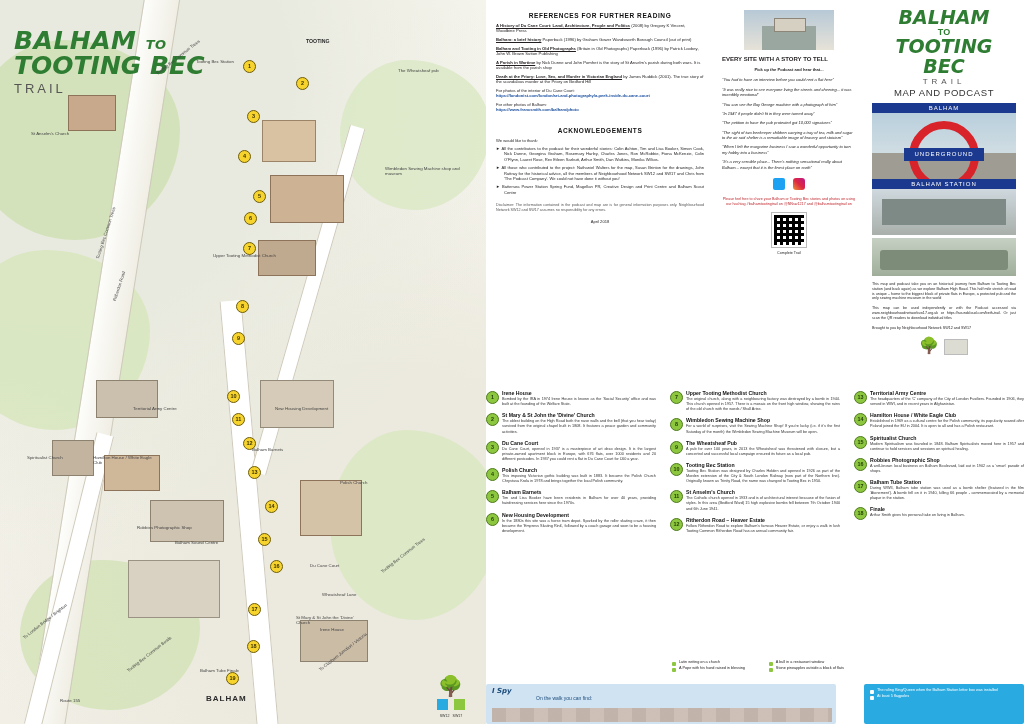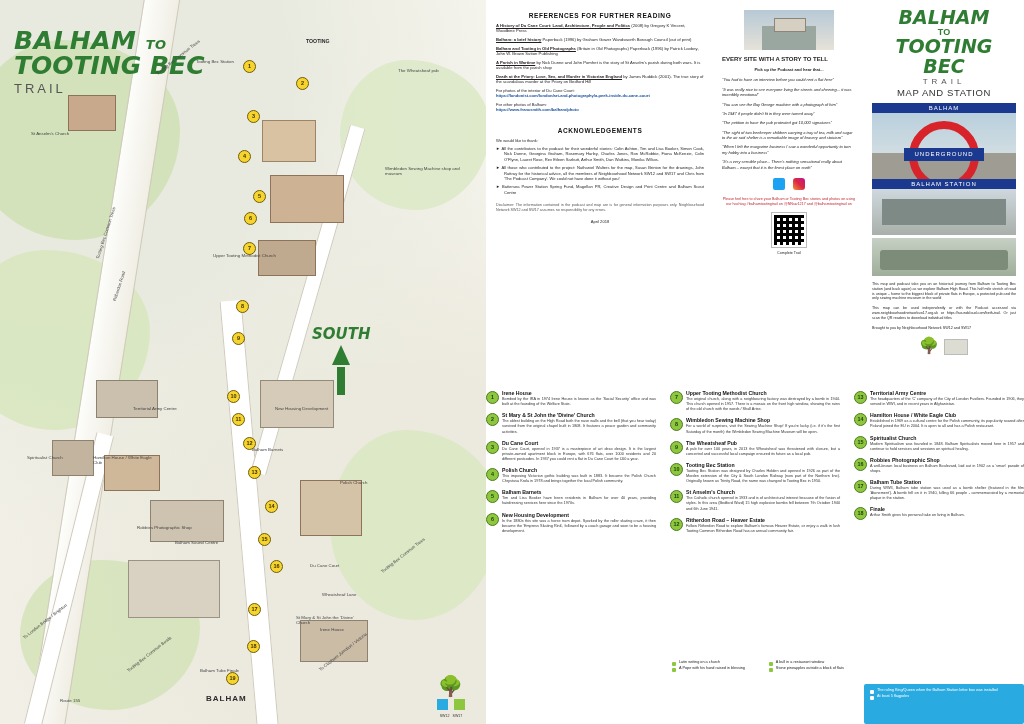--- a/index.html
+++ b/index.html
@@ -199,25 +199,20 @@
     <div class="pin" style="left:232px;top:413px;">11</div>
     <div class="pin" style="left:243px;top:437px;">12</div>
     <div class="pin" style="left:248px;top:466px;">13</div>
     <div class="pin" style="left:265px;top:500px;">14</div>
     <div class="pin" style="left:258px;top:533px;">15</div>
     <div class="pin" style="left:270px;top:560px;">16</div>
     <div class="pin" style="left:248px;top:603px;">17</div>
     <div class="pin" style="left:247px;top:640px;">18</div>
     <div class="pin" style="left:226px;top:672px;">19</div>
 
-    <div class="south">
-      <div class="txt">SOUTH</div>
-      <div class="arrow"></div>
-      <div class="bar"></div>
-    </div>
 
     <div class="nn-logo">
       <div class="tree">🌳</div>
       <div>
         <span class="sq" style="background:#29abe2;"></span>
         <span class="sq" style="background:#8dc63f;"></span>
       </div>
       <div class="lbl">
         <span>SW12</span>
         &nbsp;
@@ -289,21 +284,21 @@
       <div class="xtiny">Complete Trail</div>
     </div>
   </div>
 
   <div class="col cover" style="padding:0 8px;box-sizing:border-box;">
     <div class="cover-title">
       <div class="l1">BALHAM</div>
       <div class="to">TO</div>
       <div class="l2">TOOTING BEC</div>
       <div class="l3">TRAIL</div>
-      <div class="l4">MAP AND STATION</div>
+      <div class="l4">MAP AND PODCAST</div>
     </div>
 
     <div class="stn-band" style="margin-top:5px;">BALHAM</div>
     <div class="photo sky" style="height:66px;">
       <div style="position:absolute;left:0;bottom:0;width:100%;height:26px;background:#9f9c93;"></div>
       <div style="position:absolute;left:50%;top:8px;transform:translateX(-50%);">
         <div class="tube-roundel">
           <div class="bar">
               <span>UNDERGROUND</span>
             </div>
@@ -436,19 +431,25 @@
         <div class="it">Latin writing on a church</div>
         <div class="it">A Pope with his hand raised in blessing</div>
       </div>
       <div>
         <div class="it">A bull in a restaurant window</div>
         <div class="it">Stone pineapples outside a block of flats</div>
       </div>
     </div>
   </div>
 
+  <div class="ispy">
+    <div class="t">I Spy</div>
+    <div class="s">On the walk you can find:</div>
+    <div style="position:absolute;left:6px;bottom:2px;width:340px;height:14px;
+        background:repeating-linear-gradient(90deg,#b9937a 0 14px,#cda88d 14px 28px);opacity:.6;"></div>
+  </div>
 
   <div class="bluebar">
     <div class="it">The ruling King/Queen when the Balham Station letter box was installed</div>
     <div class="it">At least 5 flagpoles</div>
   </div>
 
 </div>
 
 </body></html>

